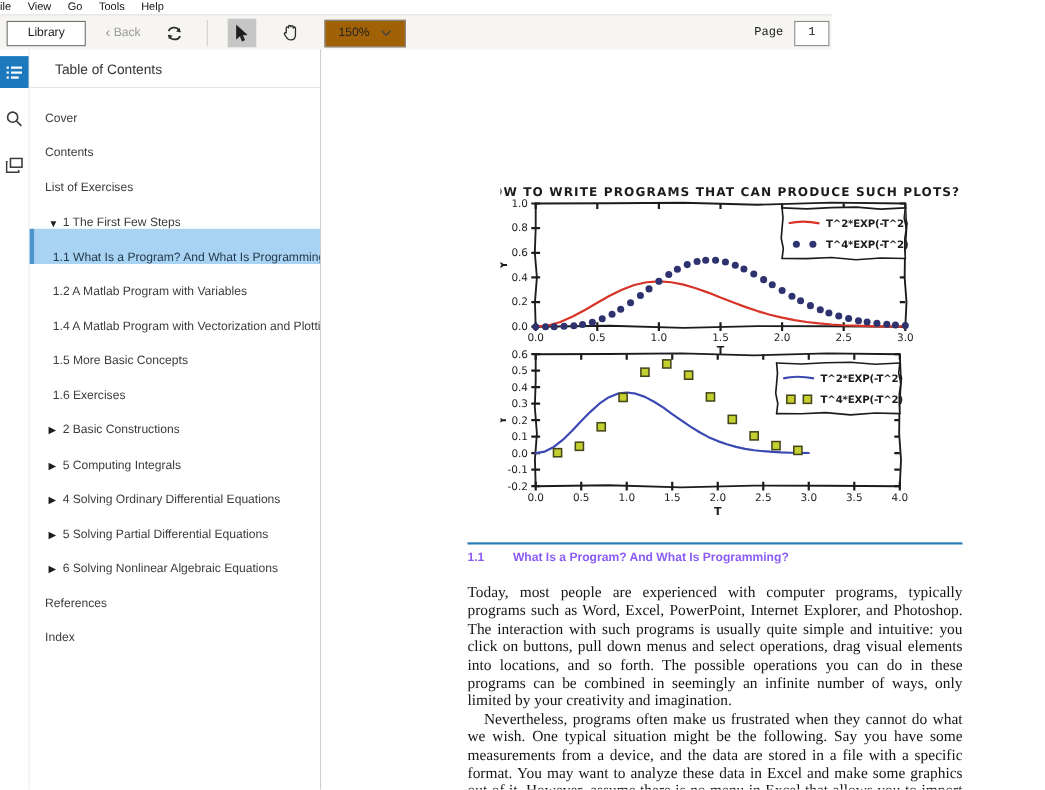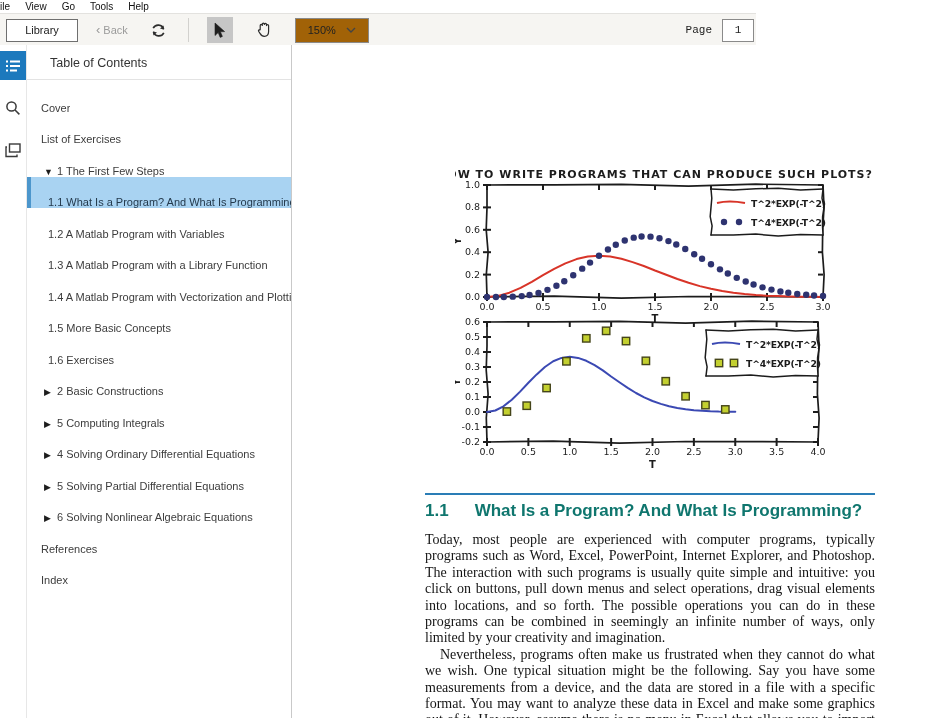--- a/index.html
+++ b/index.html
@@ -43,21 +43,21 @@
   .toc-item.chap{padding-left:17px;}
   .toc-item.lvl1{padding-left:21px;}
   .toc-item .lbl{white-space:nowrap;overflow:hidden;}
   .toc-item.selected{background:#a9d3f2;border-left:4px solid #4c96cc;padding-left:17px;color:#243a4d;}
   
   .main{position:absolute;left:292px;top:45px;right:0;bottom:0;background:#fff;overflow:hidden;}
   .chart-svg{position:absolute;}
   svg text{font-family:"DejaVu Sans",sans-serif;fill:#1c1c1c;}
   .rule{position:absolute;left:133px;top:448px;width:450px;height:2px;background:#2a7db6;}
   .heading{position:absolute;left:133px;top:456px;width:460px;display:flex;
-           font-family:"Liberation Sans",sans-serif;font-weight:bold;font-size:17px;color:#0f766e;}
+           font-family:"Liberation Sans",sans-serif;font-weight:bold;font-size:11px;color:#8b5cf6;}
   .heading .num{margin-right:26px;}
   .bodytext{position:absolute;left:133px;top:487px;width:450px;
             font-family:"Liberation Serif","DejaVu Serif",serif;font-size:14px;
             line-height:16.4px;color:#141414;text-align:justify;}
   .bodytext p{margin:0;}
   .bodytext p.indent{text-indent:15px;}
 </style>
 </head>
 <body>
 
@@ -131,34 +131,34 @@
   </div>
 </div>
 
 <div class="toc">
   <div class="toc-header">Table of Contents</div>
   <div class="toc-list" id="toc-list">
       <div class="toc-item lvl0">
         <span class="lbl">Cover</span>
       </div>
       <div class="toc-item lvl0">
+        <span class="lbl">Contents</span>
+      </div>
+      <div class="toc-item lvl0">
         <span class="lbl">List of Exercises</span>
       </div>
       <div class="toc-item chap">
         <span class="arrow">▼</span>
         <span class="lbl">1 The First Few Steps</span>
       </div>
       <div class="toc-item lvl1 selected">
         <span class="lbl">1.1 What Is a Program? And What Is Programming?</span>
       </div>
       <div class="toc-item lvl1">
         <span class="lbl">1.2 A Matlab Program with Variables</span>
-      </div>
-      <div class="toc-item lvl1">
-        <span class="lbl">1.3 A Matlab Program with a Library Function</span>
       </div>
       <div class="toc-item lvl1">
         <span class="lbl">1.4 A Matlab Program with Vectorization and Plotti...</span>
       </div>
       <div class="toc-item lvl1">
         <span class="lbl">1.5 More Basic Concepts</span>
       </div>
       <div class="toc-item lvl1">
         <span class="lbl">1.6 Exercises</span>
       </div>

